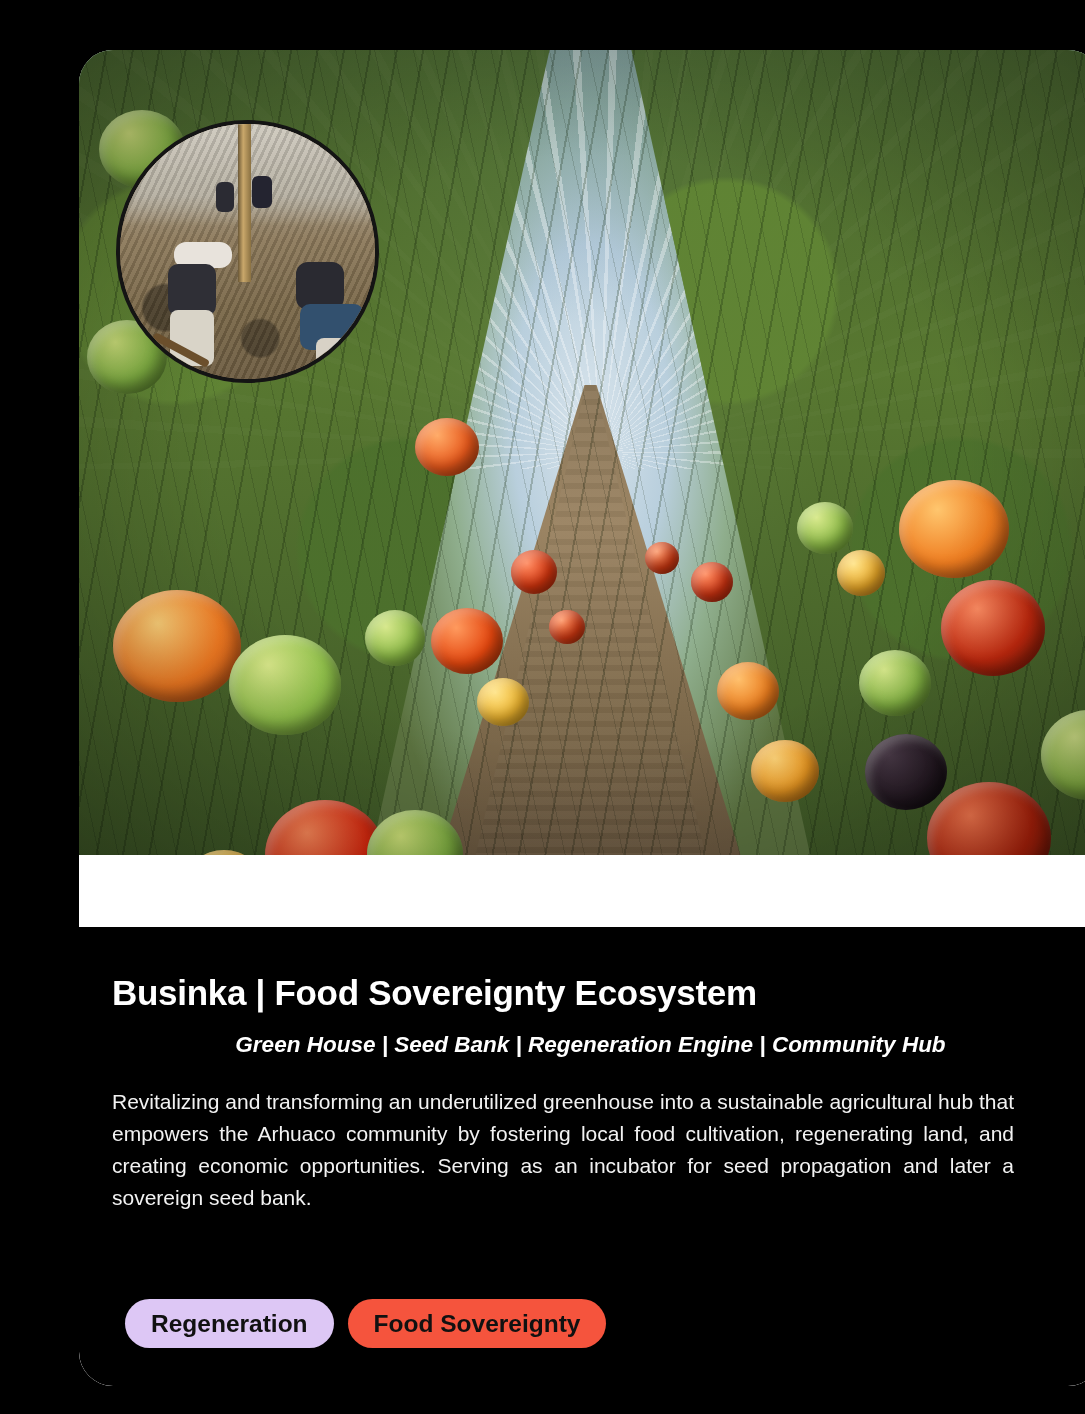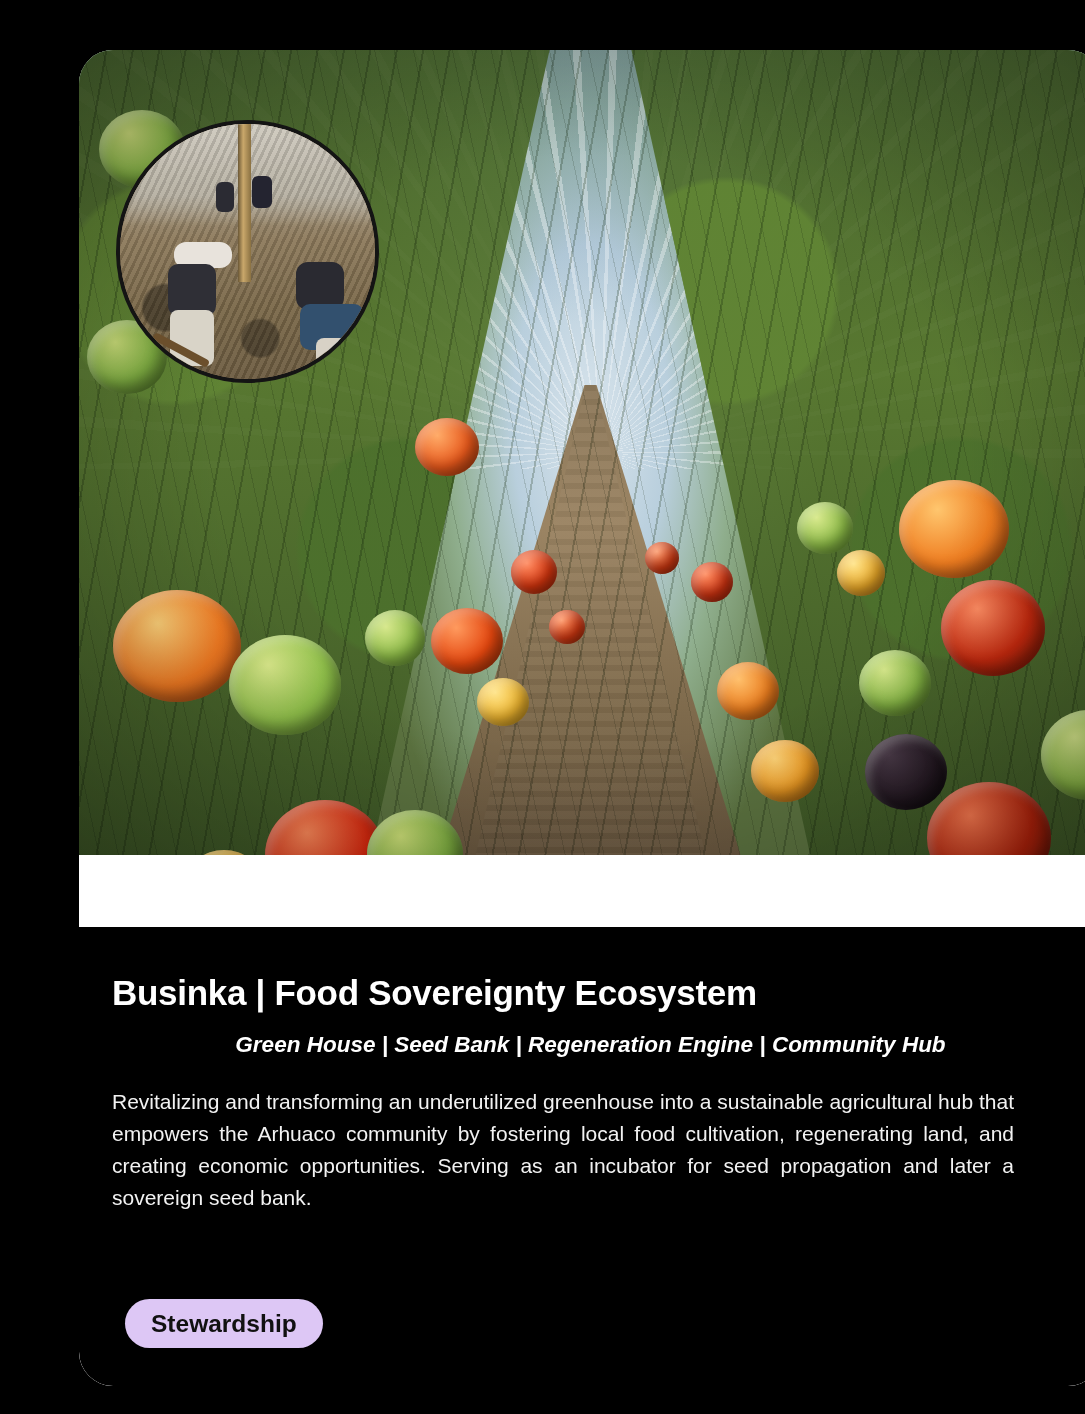--- a/index.html
+++ b/index.html
@@ -291,18 +291,21 @@
 
   <div class="panel" style="left:0; top:877px;">
     <div class="panel-inner">
       <h1 class="title">Businka | Food Sovereignty Ecosystem</h1>
       <div class="subtitle">Green House | Seed Bank | Regeneration Engine | Community Hub</div>
       <p class="description">Revitalizing and transforming an underutilized greenhouse into a sustainable agricultural hub that empowers the Arhuaco community by fostering local food cultivation, regenerating land, and creating economic opportunities. Serving as an incubator for seed propagation and later a sovereign seed bank.</p>
     </div>
 
     <div class="tags">
       <div class="tag" style="background:#ddc7f5;">
-        <span>Stewardship</span>
+        <span>Regeneration</span>
+      </div>
+      <div class="tag" style="background:#f5543d;">
+        <span>Food Sovereignty</span>
       </div>
     </div>
   </div>
 
 </div>
 
 </body></html>

